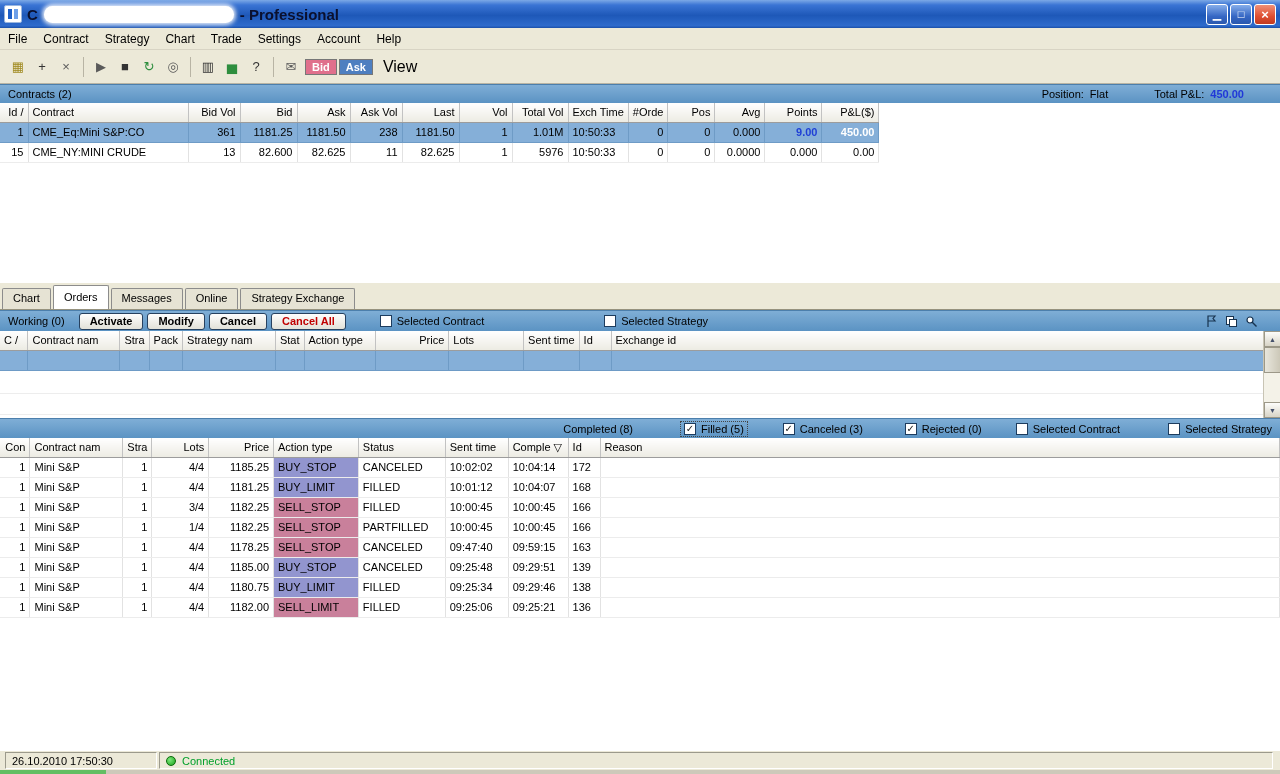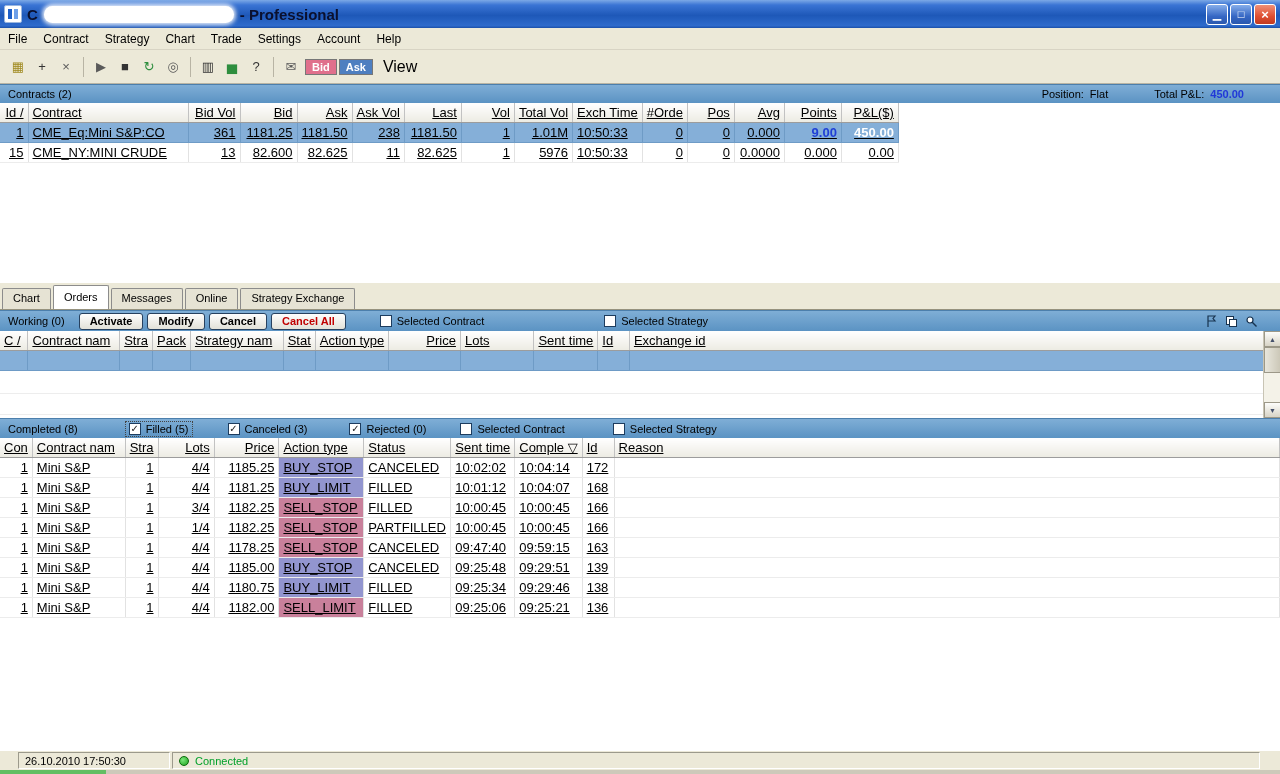--- a/index.html
+++ b/index.html
@@ -40,28 +40,28 @@
   .tool.dark { color:#333; }
   .tsep { width:1px; height:20px; background:#B8B4A4; margin:0 5px; }
   .mini-btn { height:16px; padding:0 6px; color:#fff; font-size:11px; font-weight:bold;
     display:flex; align-items:center; border:1px solid #777; margin-left:2px; }
   .mini-btn.bid { background:#E0708C; }
   .mini-btn.ask { background:#4E7FC0; }
   .view-label { margin-left:10px; font-size:16px; }
 
   
   .section-bar { left:0; width:1280px; background:linear-gradient(180deg,#7FAED6,#5B93C3); display:flex;
-    align-items:center; padding:0 8px; border-top:1px solid #4C7FAC; }
+    align-items:center; padding:0 8px; border-top:1px solid #4C7FAC;justify-content:flex-end; }
   .section-title { margin-right:14px; }
   .bar-right { margin-left:auto; display:flex; align-items:center; gap:6px; padding-right:28px; }
   .bar-right .gap { width:34px; }
   .pnl-value { color:#2038D8; font-weight:bold; }
 
   
-  table.grid { border-collapse:collapse; table-layout:fixed; background:#fff; font-size:13px;text-decoration:underline; }
+  table.grid { border-collapse:collapse; table-layout:fixed; background:#fff; font-size:11px; }
   .grid th { font-weight:normal; text-align:left; background:linear-gradient(180deg,#FFFFFF,#ECEBE3);
     border-right:1px solid #C2C2C2; border-bottom:1px solid #9C9C9C; height:19px; padding:0 4px;
     overflow:hidden; white-space:nowrap; }
   .grid td { height:20px; border-right:1px solid #E2E2E2; border-bottom:1px solid #ECECEC; padding:0 4px;
     overflow:hidden; white-space:nowrap; background:#fff; }
   .grid tr.selected td { background:#85AFD8; border-right-color:#6E9BC6; border-bottom-color:#6E9BC6; }
   td.c-points { color:#1F3FD6; font-weight:bold; }
   td.c-pnl { color:#FFFFFF; font-weight:bold; }
   td.act-buy { background:#9295CF !important; }
   td.act-sell { background:#C9809B !important; }
@@ -106,21 +106,21 @@
   
   .vscroll { right:0; top:331px; width:17px; height:87px; background:#F4F2E8; border-left:1px solid #C8C4B4; }
   .vs-arrow { width:17px; height:16px; background:linear-gradient(180deg,#FDFDFB,#D8D4C6); border:1px solid #9C9888;
     display:flex; align-items:center; justify-content:center; font-size:7px; color:#44506A; }
   .vs-arrow.down { position:absolute; bottom:0; }
   .vs-thumb { position:absolute; top:16px; width:17px; height:26px;
     background:linear-gradient(90deg,#E8E6DC,#CCC8B8); border:1px solid #9C9888; }
 
   
   .statusbar { left:0; top:750px; width:1280px; height:20px; background:#ECE9D8; border-top:1px solid #FFF;
-    display:flex; align-items:stretch; padding:1px 18px; }
+    display:flex; align-items:stretch; padding:1px 5px; }
   .status-cell { border:1px solid; border-color:#9C9A8C #FFF #FFF #9C9A8C; margin-right:2px; display:flex;
     align-items:center; padding:0 6px; }
   .status-cell.datetime { width:152px; }
   .status-cell.conn { flex:1; }
   .conn-dot { width:10px; height:10px; border-radius:50%; background:radial-gradient(circle at 35% 35%, #7CE87C, #1CA21C);
     border:1px solid #0A6A0A; margin-right:6px; }
   .conn-text { color:#00A02A; }
   .bottom-strip { left:0; top:770px; width:1280px; height:4px; background:#CDC9BA; }
   .taskbar-fragment { left:0; top:770px; width:106px; height:4px; background:#63BE63; }
 </style>

